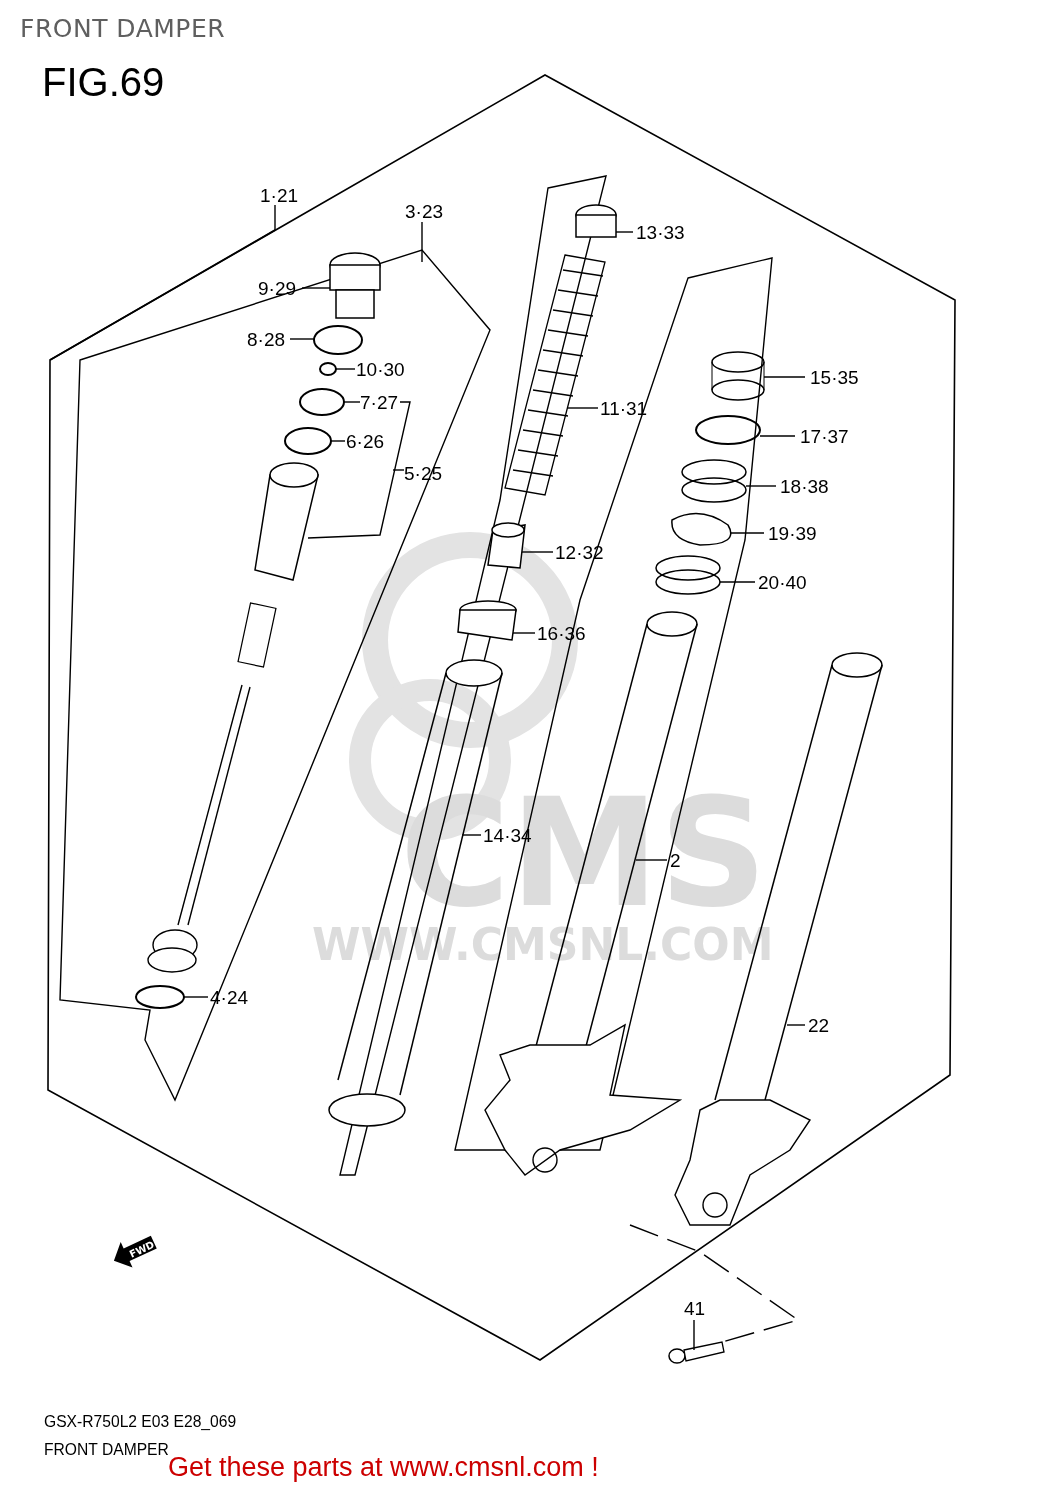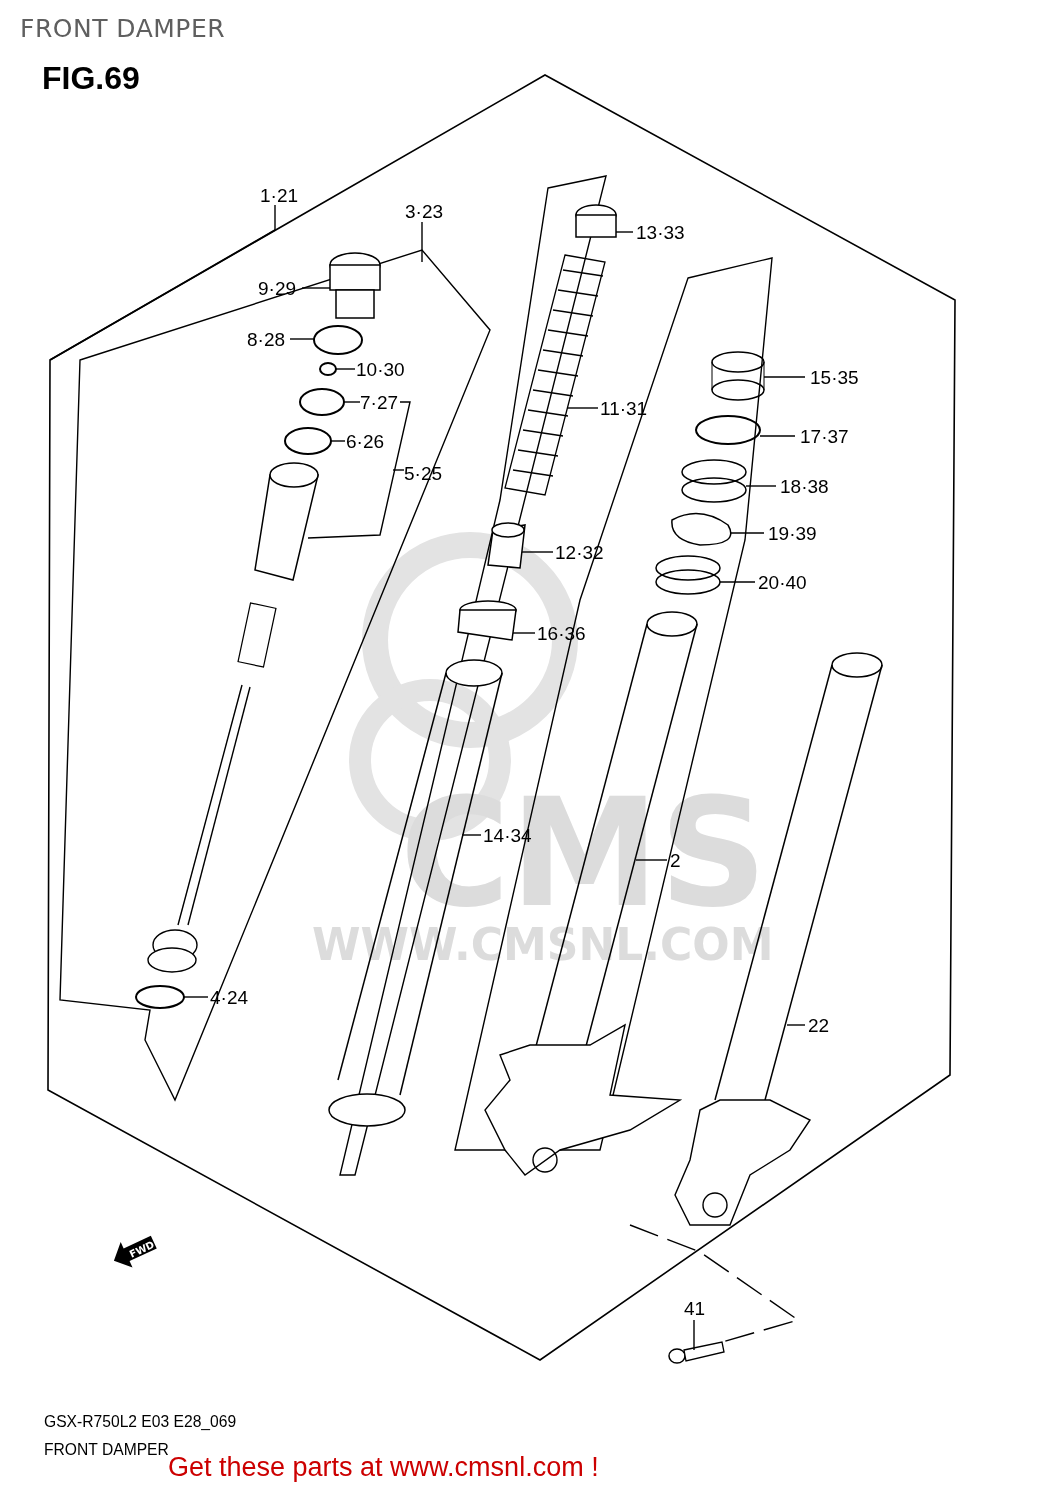--- a/index.html
+++ b/index.html
@@ -1,18 +1,18 @@
 <!DOCTYPE html>
 <html><head>
 <meta charset="utf-8">
 <style>
   html, body { margin: 0; padding: 0; background: #ffffff; }
   body { width: 1058px; height: 1500px; position: relative; overflow: hidden; font-family: "DejaVu Sans", sans-serif; }
   .page-title { position: absolute; left: 20px; top: 14px; font-size: 25px; color: #5f5f5f; letter-spacing: 0.5px; font-family: "DejaVu Sans", sans-serif; }
-  .fig-label { position: absolute; left: 42px; top: 60px; font-size: 32px; font-weight: bold; color: #000; font-family: "Liberation Sans", sans-serif; }
+  .fig-label { position: absolute; left: 42px; top: 60px; font-size: 40px; font-weight: normal; color: #000; font-family: "Liberation Sans", sans-serif; }
   svg.diagram { position: absolute; left: 0; top: 0; }
   .callout { font-family: "Liberation Sans", sans-serif; font-size: 19px; fill: #000; }
   .wm { font-family: "DejaVu Sans", sans-serif; font-weight: bold; fill: #dcdcdc; }
   .footer-code { position: absolute; left: 44px; top: 1412px; font-size: 17px; color: #000; font-family: "Liberation Sans", sans-serif; transform: scaleX(0.92); transform-origin: left; }
   .footer-name { position: absolute; left: 44px; top: 1440px; font-size: 17px; color: #000; font-family: "Liberation Sans", sans-serif; transform: scaleX(0.92); transform-origin: left; }
   .cta { position: absolute; left: 168px; top: 1452px; font-size: 27px; color: #cc0000; font-family: "Liberation Sans", sans-serif; text-decoration: none; }
 </style>
 </head>
 <body>
 

